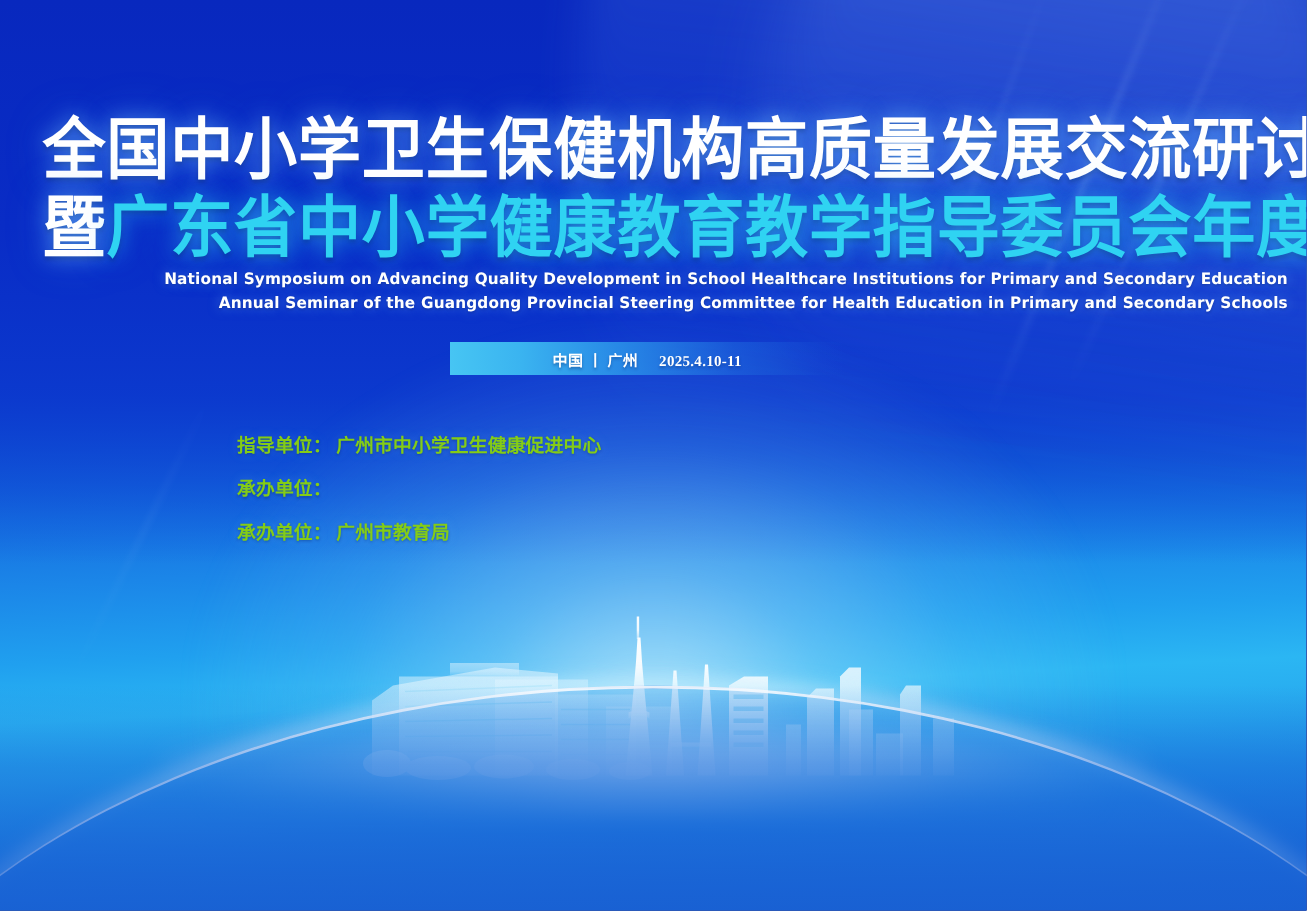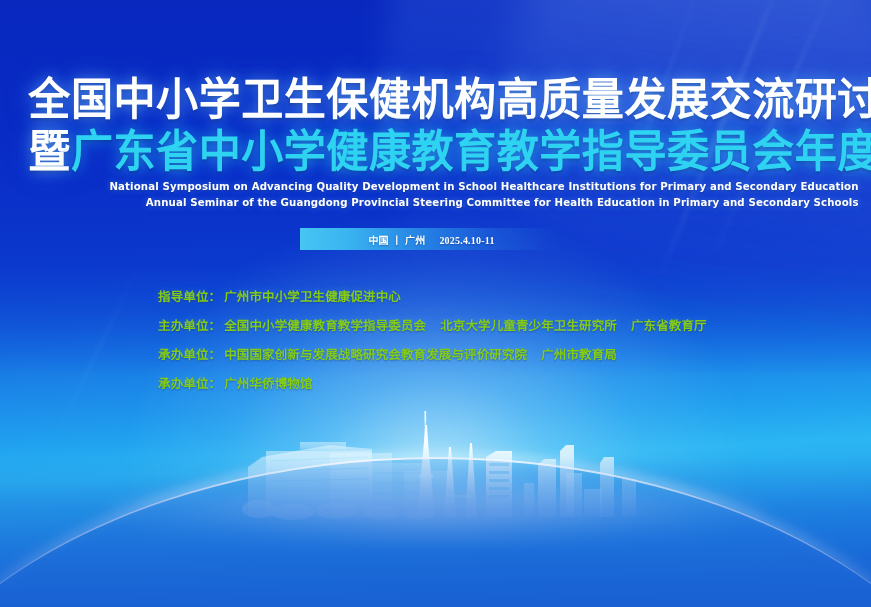--- a/index.html
+++ b/index.html
@@ -402,36 +402,24 @@
 
     <div class="orgs">
 
     <div class="org-row">
           <span class="org-label">指导单位：</span>
           <span class="org-values">
             <span class="org-value">广州市中小学卫生健康促进中心</span>
           </span>
         </div>
         <div class="org-row">
-          <span class="org-label">主办单位：</span>
-          <span class="org-values">
-            <span class="org-value">全国中小学健康教育教学指导委员会</span>
-            <span class="org-value">北京大学儿童青少年卫生研究所</span>
-            <span class="org-value">广东省教育厅</span>
-          </span>
+          <span class="org-label">承办单位：</span>
         </div>
         <div class="org-row">
           <span class="org-label">承办单位：</span>
           <span class="org-values">
-            <span class="org-value">中国国家创新与发展战略研究会教育发展与评价研究院</span>
             <span class="org-value">广州市教育局</span>
           </span>
         </div>
-        <div class="org-row">
-          <span class="org-label">承办单位：</span>
-          <span class="org-values">
-            <span class="org-value">广州华侨博物馆</span>
-          </span>
-        </div>
       </div>
 
   </div>
 </div>
 
 </body></html>

